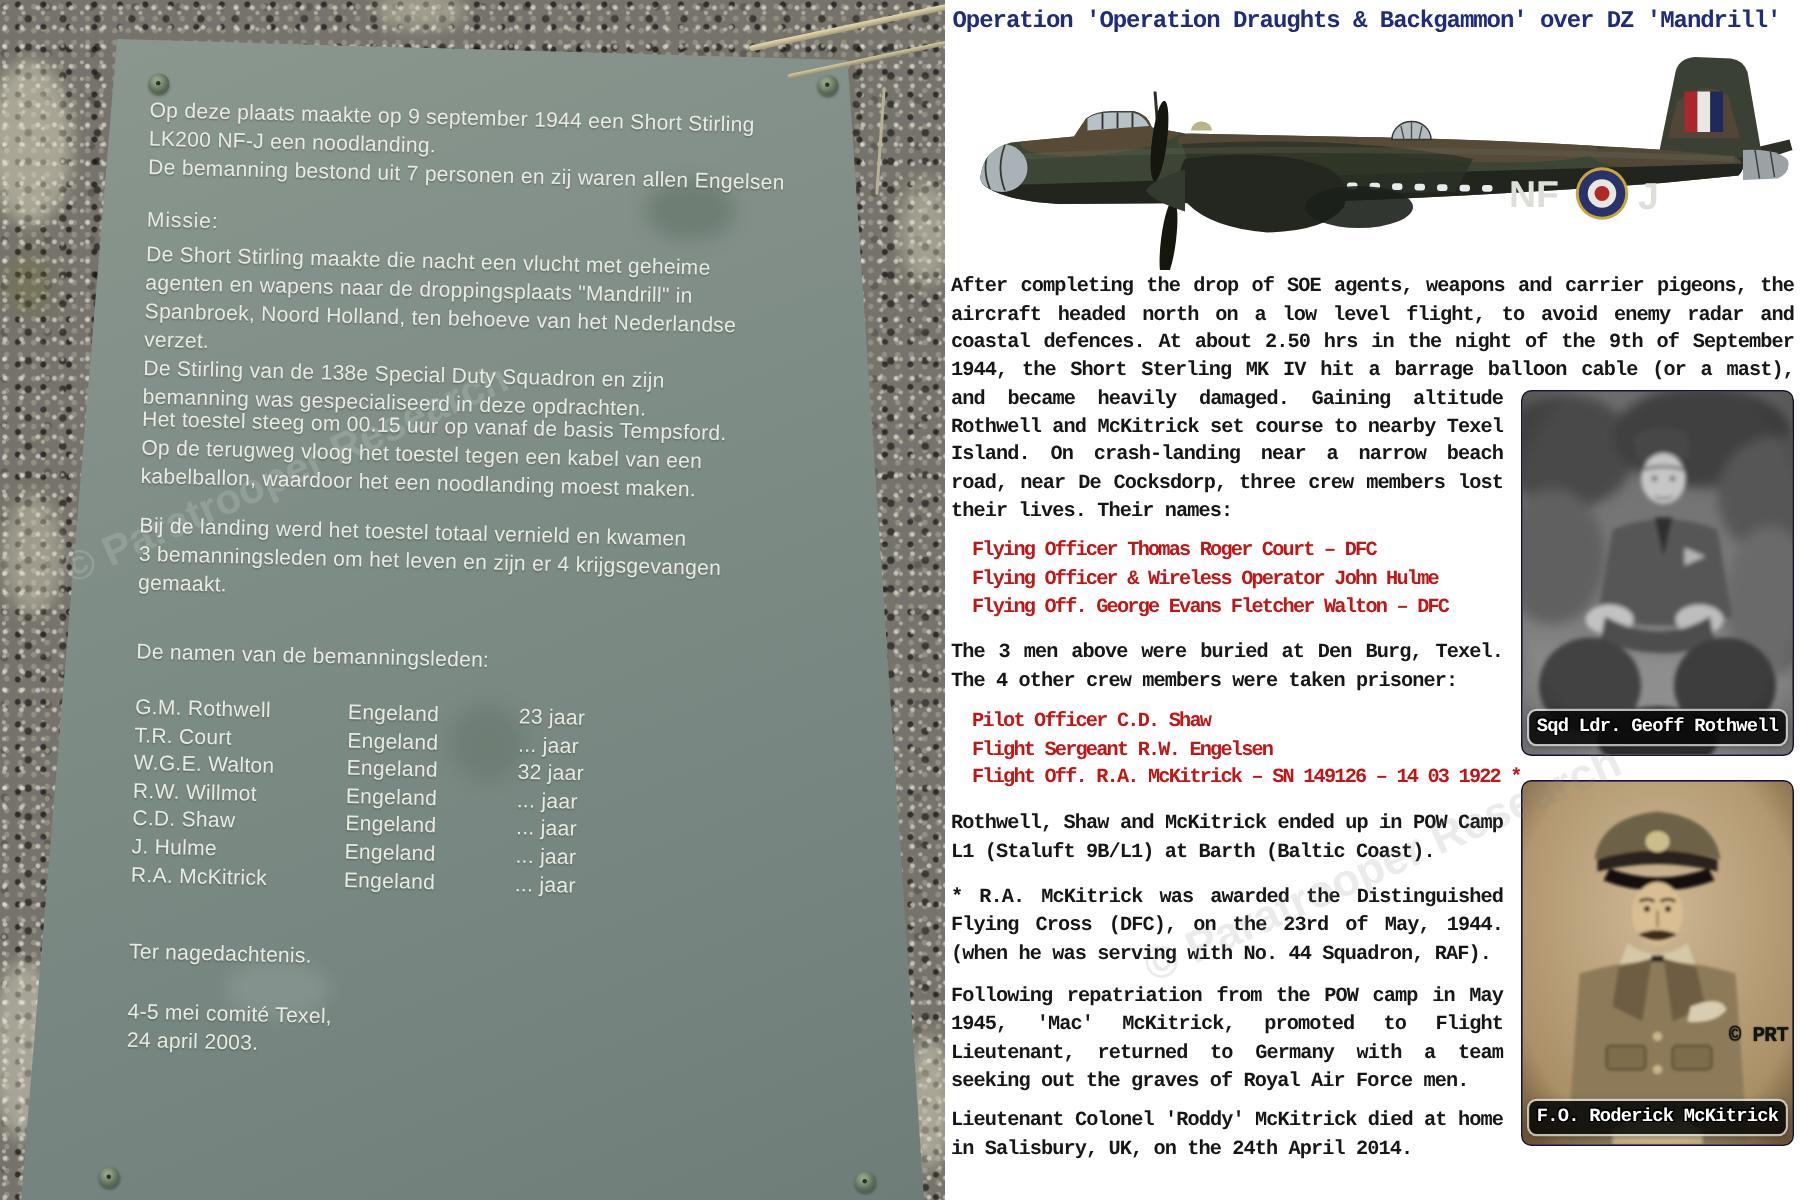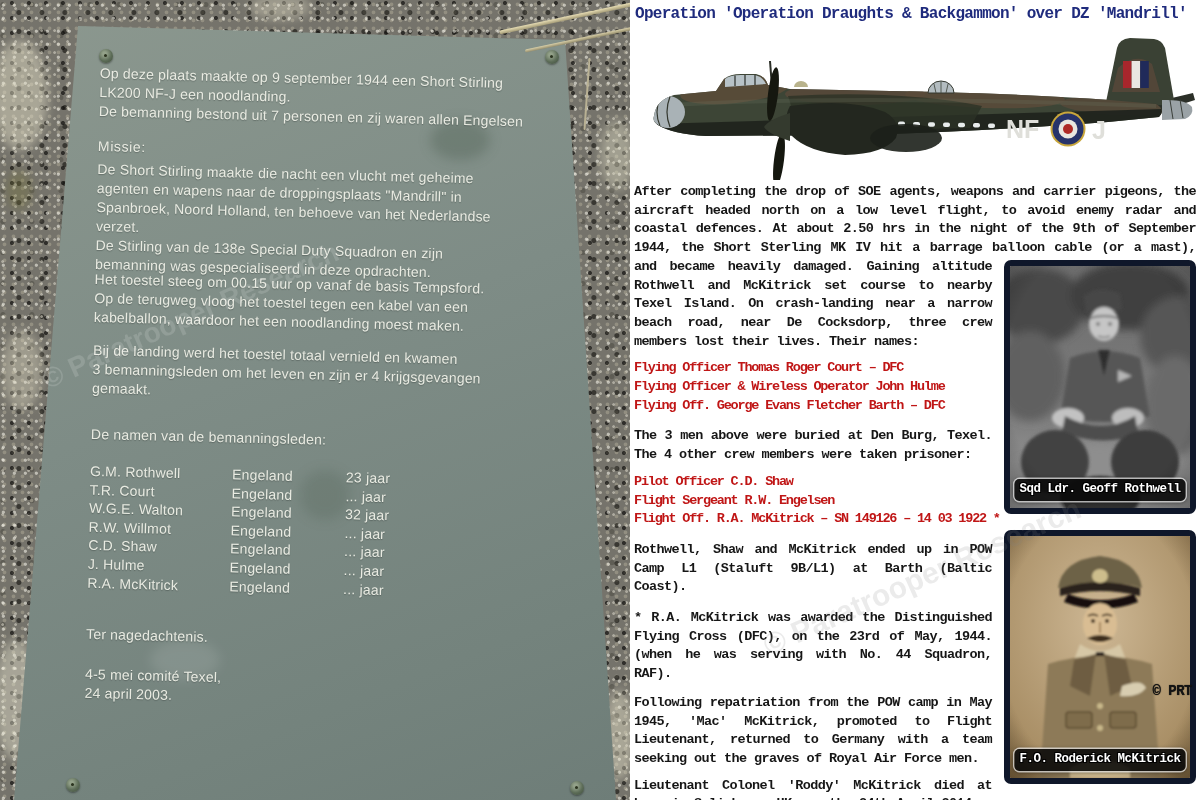--- a/index.html
+++ b/index.html
@@ -44,34 +44,34 @@
   
   .article{position:absolute;left:630px;top:0;width:570px;height:700px;background:#ffffff;
     font-family:"Liberation Mono","DejaVu Sans Mono",monospace;font-weight:700;color:#161616;}
   .art-title{position:absolute;left:5px;top:5px;width:562px;
     font-size:16px;letter-spacing:-0.7px;color:#1f2b7d;white-space:nowrap;}
   .aircraft{position:absolute;left:10px;top:34px;width:556px;height:146px;}
   .art-body{position:absolute;left:4px;top:183px;width:562px;height:617px;
     font-size:13.5px;line-height:18.7px;letter-spacing:-0.6px;text-align:justify;}
   .float-spacer{float:right;width:0.5px;height:77px;margin-right:-0.5px;}
   .crew-photo{float:right;clear:right;position:relative;width:180px;height:242px;
-    border:6px solid #0f172a;border-radius:7px;margin:0 0 0 12px;
+    border:1px solid #0f172a;border-radius:7px;margin:0 0 0 12px;
     box-shadow:inset 0 0 0 2px rgba(245,245,245,.85),0 0 0 1px rgba(255,255,255,.5);
     overflow:hidden;background:#701a75;}
   .crew-photo.second{margin-top:16px;font-family:Liberation Mono, monospace;}
   .caption{position:absolute;left:50%;bottom:7px;transform:translateX(-50%);
     white-space:nowrap;font-size:12.5px;letter-spacing:-0.5px;color:#fff;
     background:rgba(8,8,8,.88);border-radius:5px;padding:1px 5px 2px;
     box-shadow:0 0 0 1.5px rgba(255,255,255,.65),0 1px 5px rgba(0,0,0,.6);
     text-shadow:-1px -1px 0 #000,1px -1px 0 #000,-1px 1px 0 #000,1px 1px 0 #000;}
   .p{margin:0 0 8px 0;}
   .m12{margin-bottom:12px;}
   .m10{margin-bottom:10px;}
   .red{color:#c01616;}
-  .red .line{letter-spacing:-1.2px;line-height:18.7px;}
+  .red .line{letter-spacing:-1.2px;line-height:18.7px;margin-left:14px;}
   .credit{position:absolute;right:8px;bottom:1px;font-size:14px;letter-spacing:-0.5px;color:#141414;
     text-shadow:0 0 1px #000;}
   .watermark-r{position:absolute;left:120px;top:560px;transform:rotate(-24deg);
     font-size:30px;color:rgba(130,130,130,.16);white-space:nowrap;font-family:"Liberation Sans",sans-serif;}
 </style>
 </head>
 <body>
 
 <div class="stage">
 
@@ -364,21 +364,21 @@
           <rect width="180" height="242" fill="url(#vig2)"></rect>
         </svg>
         <div class="caption">F.O. Roderick McKitrick</div>
       </div>
 
       <div class="p">After completing the drop of SOE agents, weapons and carrier pigeons, the aircraft headed north on a low level flight, to avoid enemy radar and coastal defences. At about 2.50 hrs in the night of the 9th of September 1944, the Short Sterling MK IV hit a barrage balloon cable (or a mast), and became heavily damaged. Gaining altitude Rothwell and McKitrick set course to nearby Texel Island. On crash-landing near a narrow beach road, near De Cocksdorp, three crew members lost their lives.  Their names:</div>
 
       <div class="red m12">
         <div class="line">Flying Officer Thomas Roger Court – DFC</div>
         <div class="line">Flying Officer &amp; Wireless Operator John Hulme</div>
-        <div class="line">Flying Off. George Evans Fletcher Barth – DFC</div>
+        <div class="line">Flying Off. George Evans Fletcher Walton – DFC</div>
       </div>
 
       <div class="p">The 3 men above were buried at Den Burg, Texel. The 4 other crew members were taken prisoner:</div>
 
       <div class="red m12">
         <div class="line">Pilot Officer C.D. Shaw</div>
         <div class="line">Flight Sergeant  R.W. Engelsen</div>
         <div class="line">Flight Off. R.A. McKitrick – SN 149126 – 14 03 1922 *</div>
       </div>
 

